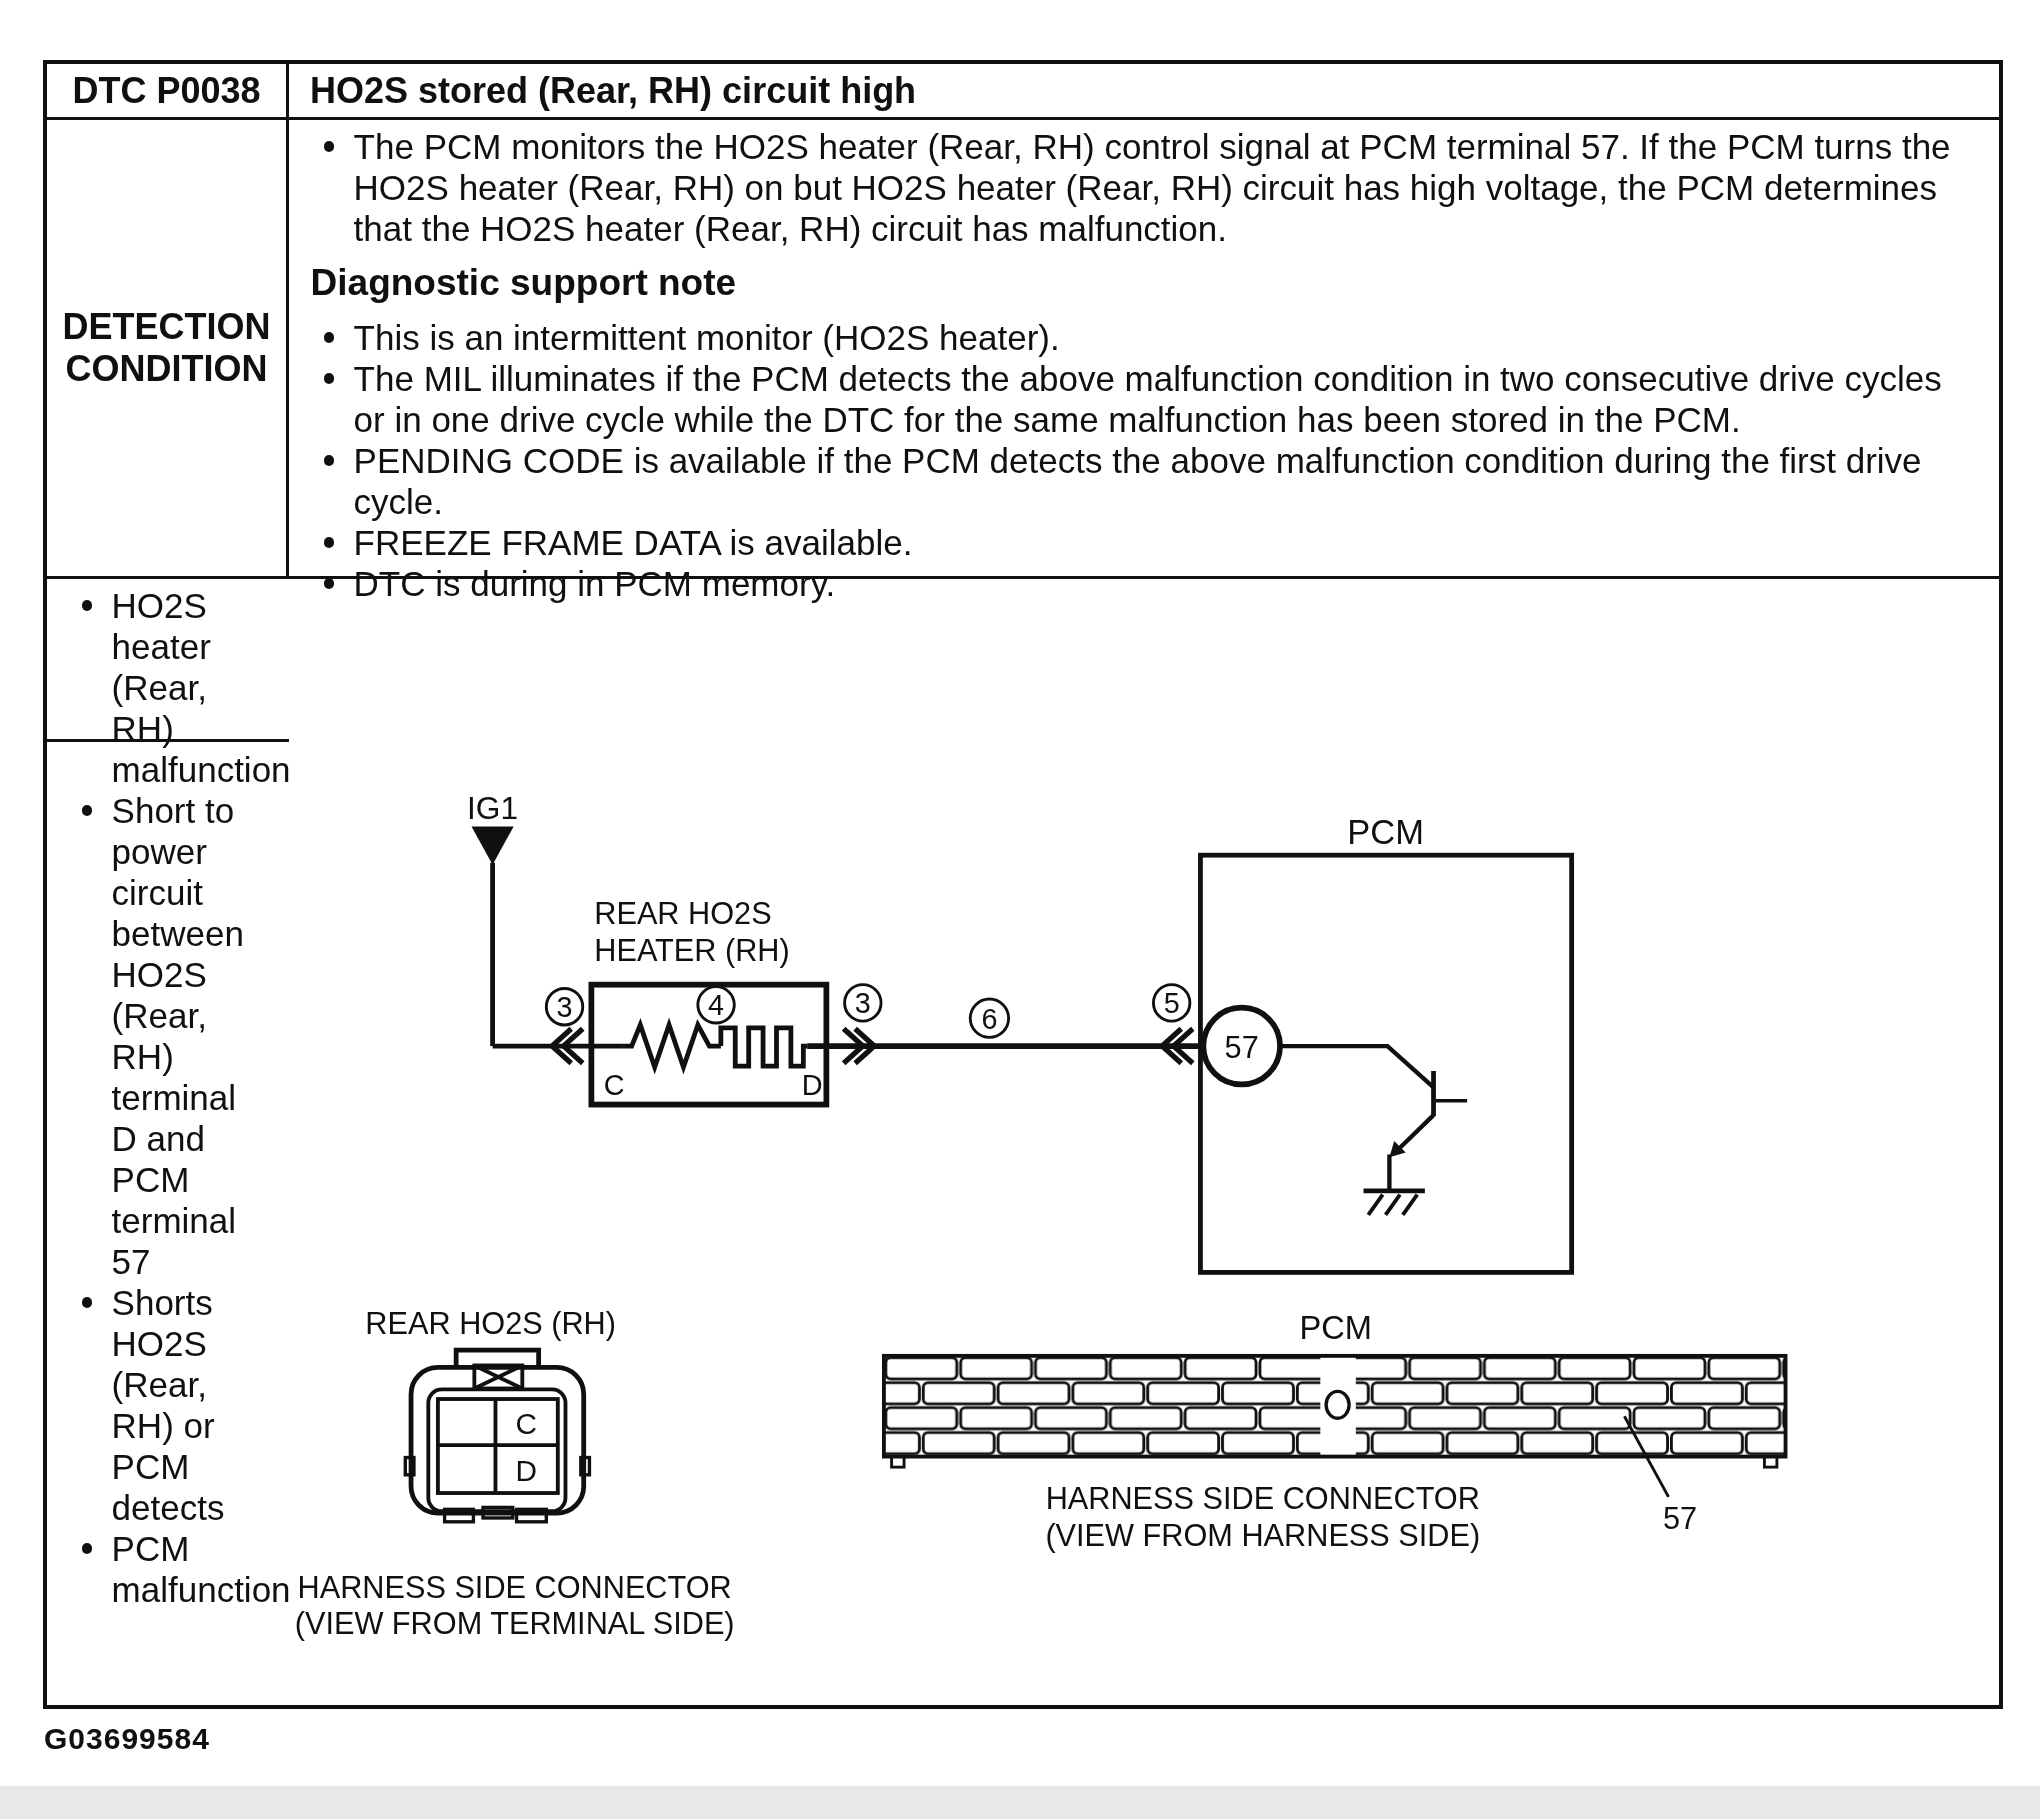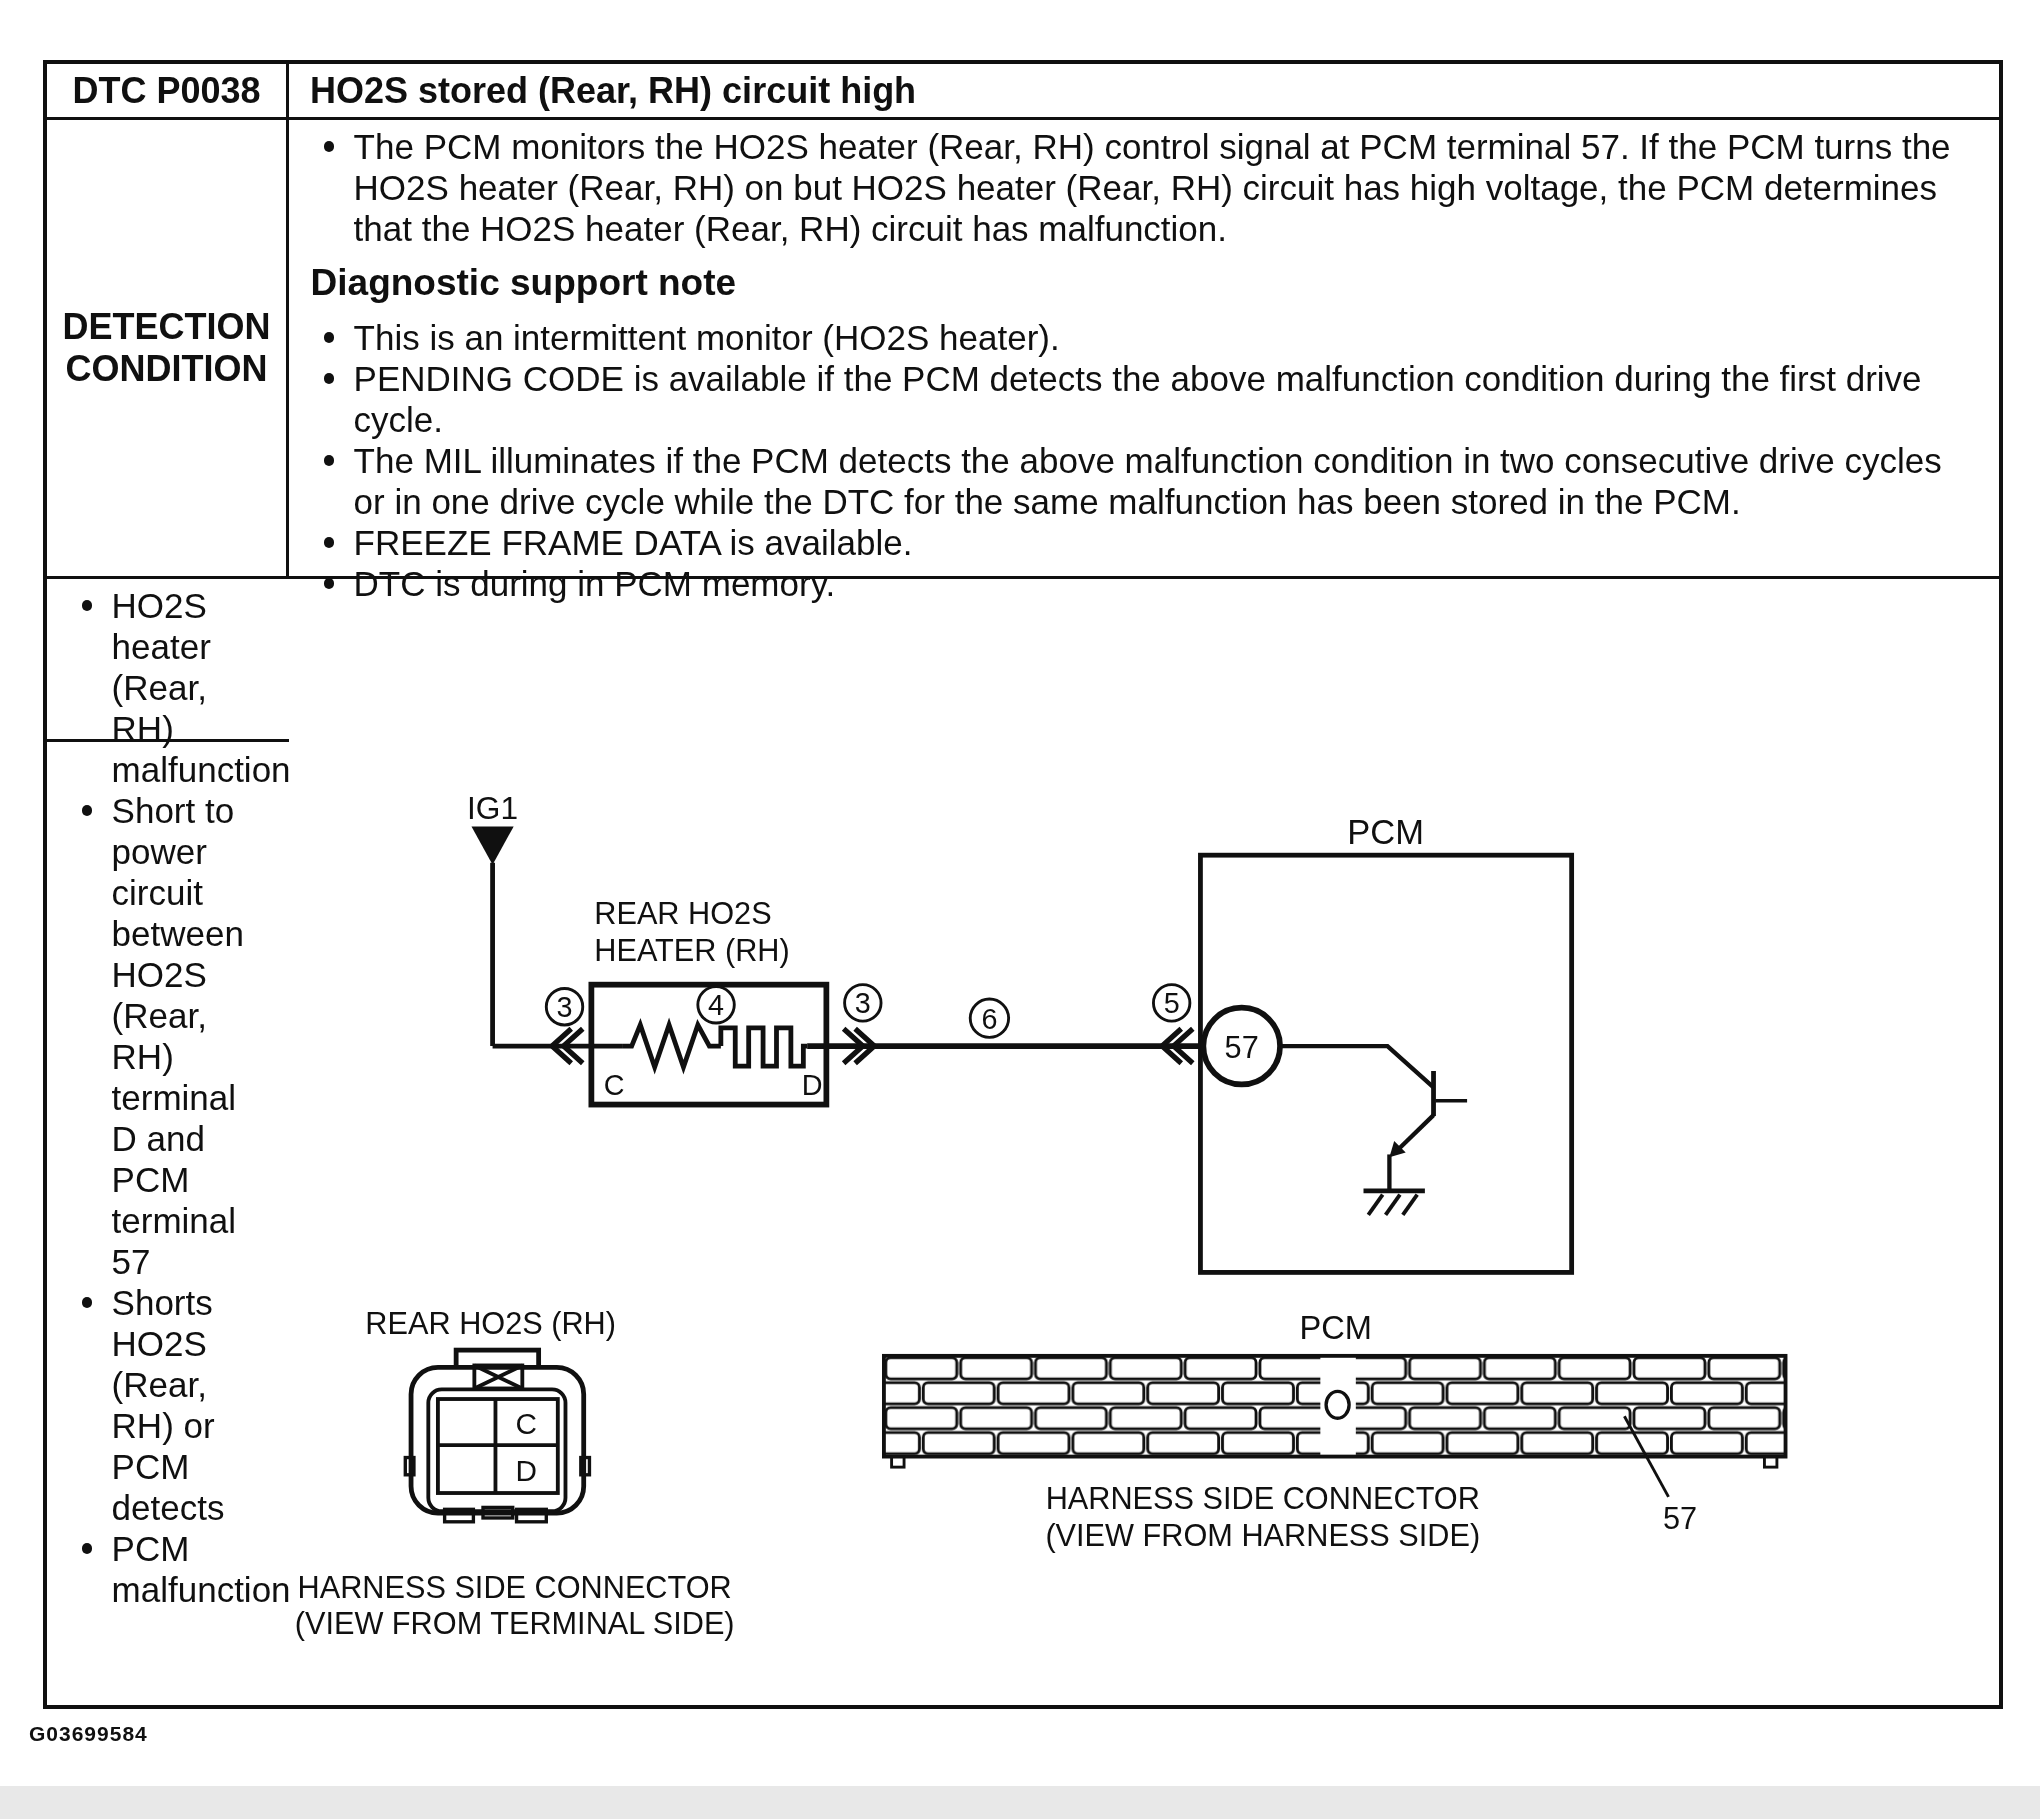--- a/index.html
+++ b/index.html
@@ -15,21 +15,21 @@
               font-weight:bold;font-size:36px;line-height:1.16;padding:0 5.8px;}
   .title-cell{display:flex;align-items:center;font-weight:bold;font-size:36px;padding-left:21px;}
   .content-cell{padding:5.8px 23px 0 9.6px;font-size:35px;line-height:41px;}
   ul.blist{list-style:none;margin:0;padding:0;}
   ul.blist li{position:relative;padding-left:55px;margin:0;}
   ul.blist li::before{content:"";position:absolute;left:25px;top:15.4px;width:10.6px;height:10.6px;
                       border-radius:50%;background:#101010;}
   .subhead{font-weight:bold;font-size:37px;line-height:44px;margin:12px;}
   .diagram-cell{grid-column:1 / 3;position:relative;}
   .diagram-cell svg{position:absolute;left:0;top:0;width:100%;height:100%;}
-  .figure-id{position:absolute;left:29px;top:1722px;font-size:21px;font-weight:bold;letter-spacing:1px;text-align:right;}
+  .figure-id{position:absolute;left:44px;top:1722px;font-size:30px;font-weight:bold;letter-spacing:1px;text-align:right;}
   svg text{fill:#101010;font-family:"Liberation Sans","DejaVu Sans",sans-serif;}
   .ln{stroke:#101010;fill:none;}
 </style>
 </head>
 <body>
 
 <div class="page">
 
   <div class="doc-table">
 
@@ -43,22 +43,22 @@
     <div class="cell b-right b-bottom label-cell">
       <span>DETECTION CONDITION</span>
     </div>
     <div class="cell b-bottom content-cell">
       <ul class="blist">
         <li>The PCM monitors the HO2S heater (Rear, RH) control signal at PCM terminal 57. If the PCM turns the HO2S heater (Rear, RH) on but HO2S heater (Rear, RH) circuit has high voltage, the PCM determines that the HO2S heater (Rear, RH) circuit has malfunction.</li>
       </ul>
       <p class="subhead">Diagnostic support note</p>
       <ul class="blist">
         <li>This is an intermittent monitor (HO2S heater).</li>
+        <li>The MIL illuminates if the PCM detects the above malfunction condition in two consecutive drive cycles or in one drive cycle while the DTC for the same malfunction has been stored in the PCM.</li>
         <li>PENDING CODE is available if the PCM detects the above malfunction condition during the first drive cycle.</li>
-        <li>The MIL illuminates if the PCM detects the above malfunction condition in two consecutive drive cycles or in one drive cycle while the DTC for the same malfunction has been stored in the PCM.</li>
         <li>FREEZE FRAME DATA is available.</li>
         <li>DTC is during in PCM memory.</li>
       </ul>
     </div>
 
     <div class="cell b-bottom content-cell">
       <ul class="blist">
         <li>HO2S heater (Rear, RH) malfunction</li>
         <li>Short to power circuit between HO2S (Rear, RH) terminal D and PCM terminal 57</li>
         <li>Shorts HO2S (Rear, RH) or PCM detects</li>

